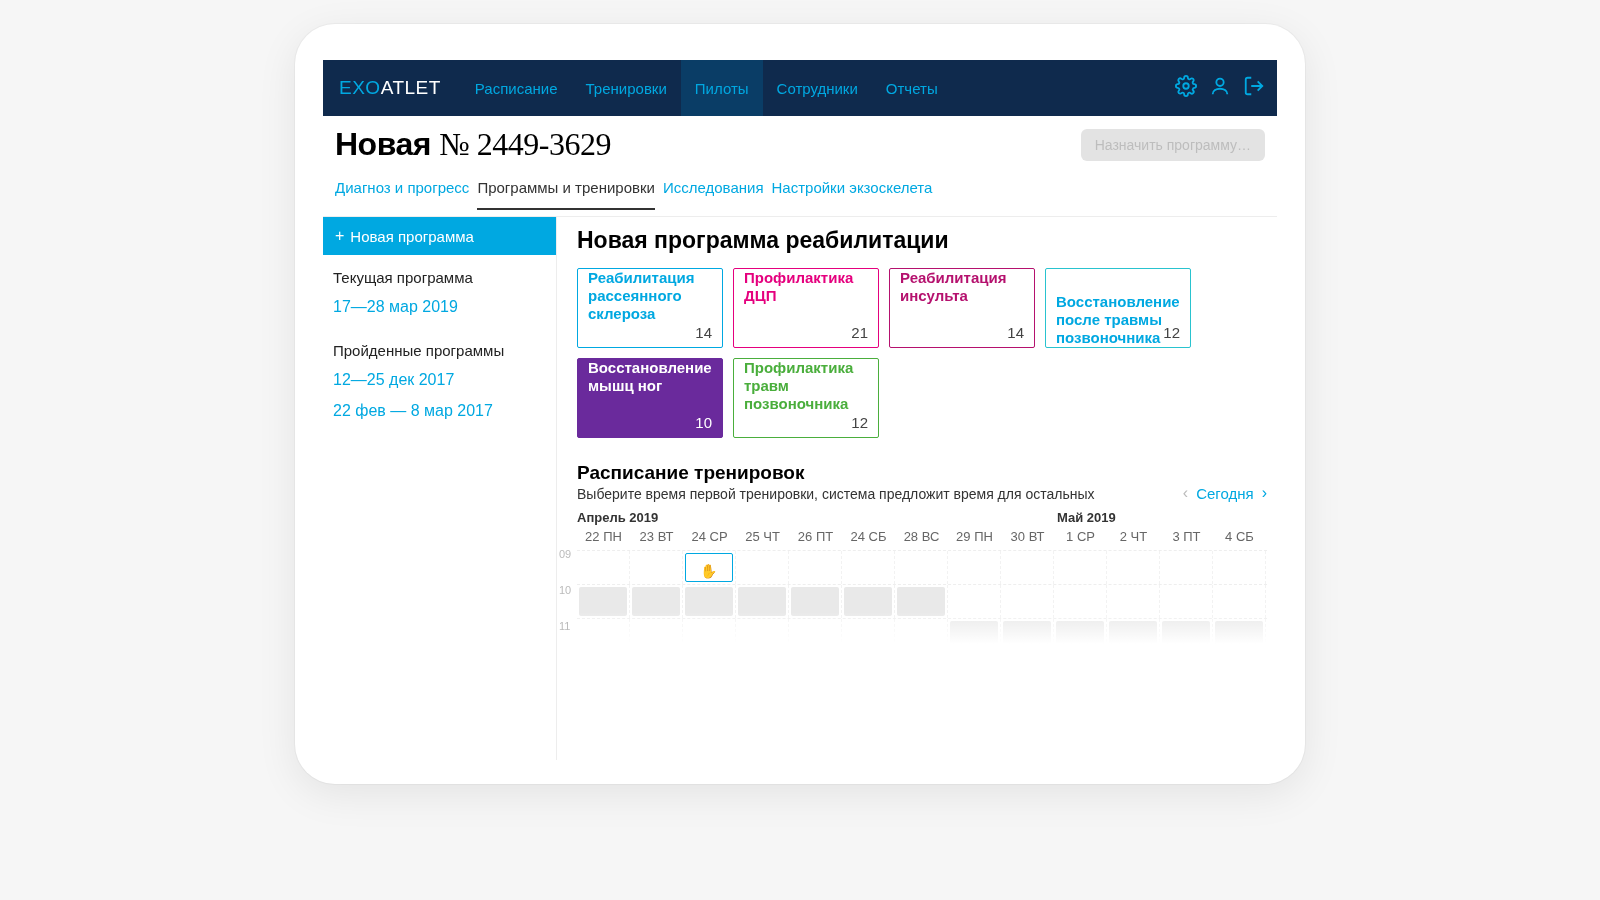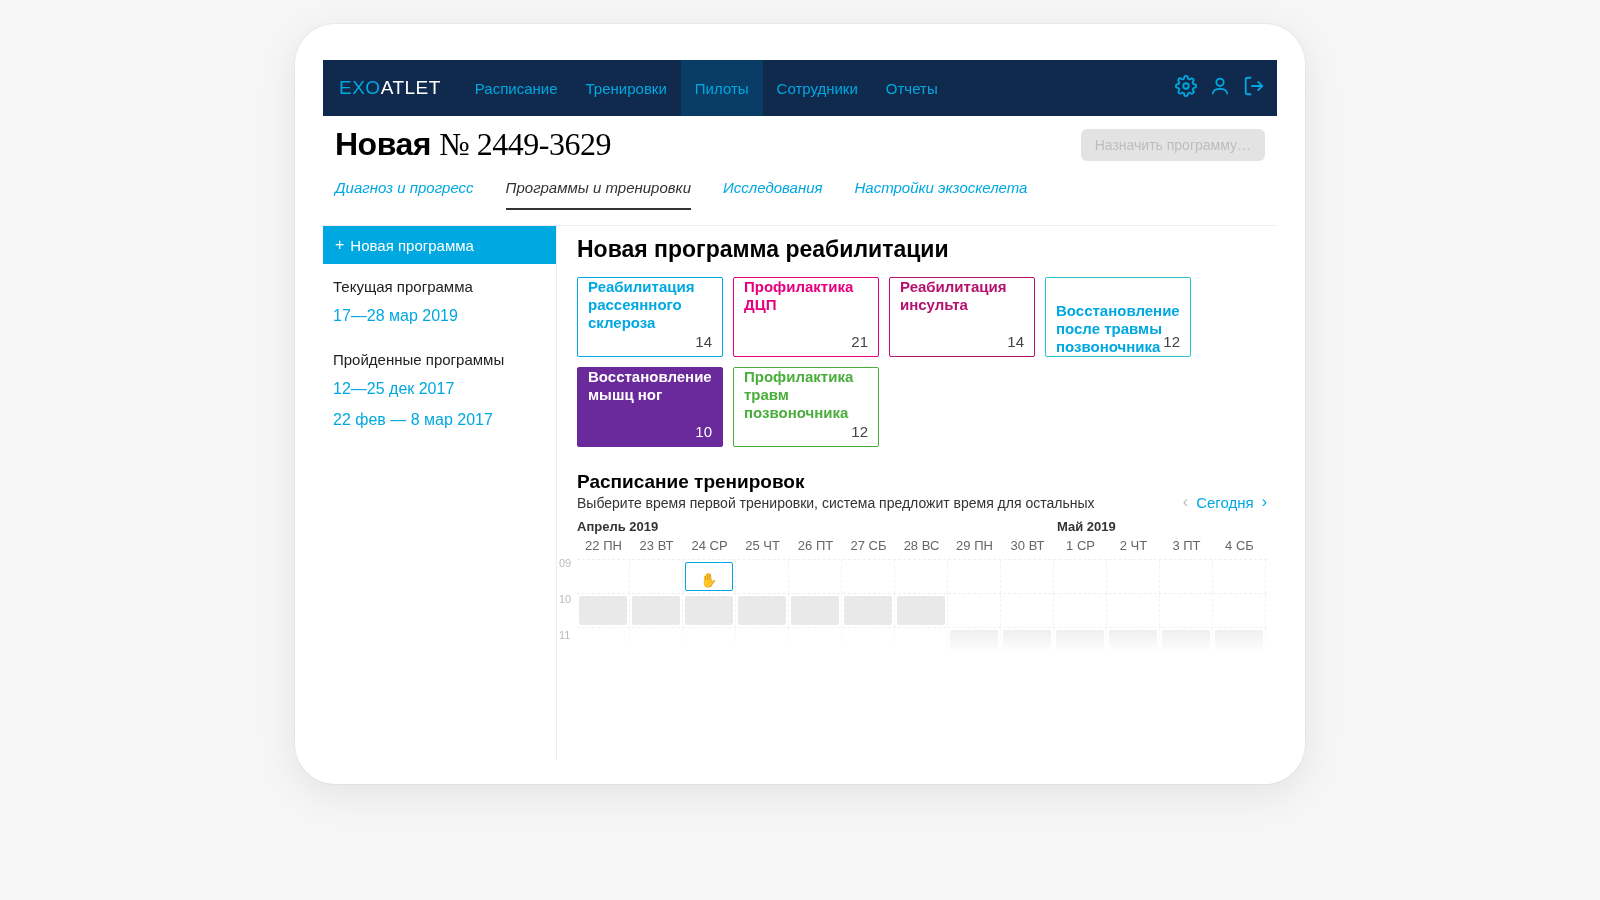--- a/index.html
+++ b/index.html
@@ -57,25 +57,24 @@
   .page-title .num { font-weight: 400; font-family: Liberation Serif, serif; }
   .assign-btn {
     background: #e3e3e3; color:#bdbdbd;
     border-radius: 6px;
     padding: 8px 14px;
     font-size: 14px;
     cursor: default;
   }
   
   .tabs {
-    display:flex; gap: 32px;
+    display:flex; gap: 8px;
     border-bottom: 1px solid #ededed;
-    padding: 12px 12px 16px 12px;
+    padding: 12px 12px 7px 12px;
     margin-top: 4px;
-    font-style: italic;
   }
   .tab {
     padding-bottom: 12px;
     font-size: 15px;
     color: #00a8e1;
     cursor:pointer;
     border-bottom: 2px solid transparent;
     margin-bottom: -1px;
   }
   .tab.active { color:#333; border-bottom-color:#333; }
@@ -269,21 +268,21 @@
           <div class="months">
             <div class="m1">Апрель 2019</div>
             <div>Май 2019</div>
           </div>
           <div class="day-row" id="days">
               <div class="day">22 ПН</div>
               <div class="day">23 ВТ</div>
               <div class="day">24 СР</div>
               <div class="day">25 ЧТ</div>
               <div class="day">26 ПТ</div>
-              <div class="day">27 СБ</div>
+              <div class="day">24 СБ</div>
               <div class="day">28 ВС</div>
               <div class="day">29 ПН</div>
               <div class="day">30 ВТ</div>
               <div class="day">1 СР</div>
               <div class="day">2 ЧТ</div>
               <div class="day">3 ПТ</div>
               <div class="day">4 СБ</div>
             </div>
           <div class="grid-wrap">
             <div class="hours" id="hours">

